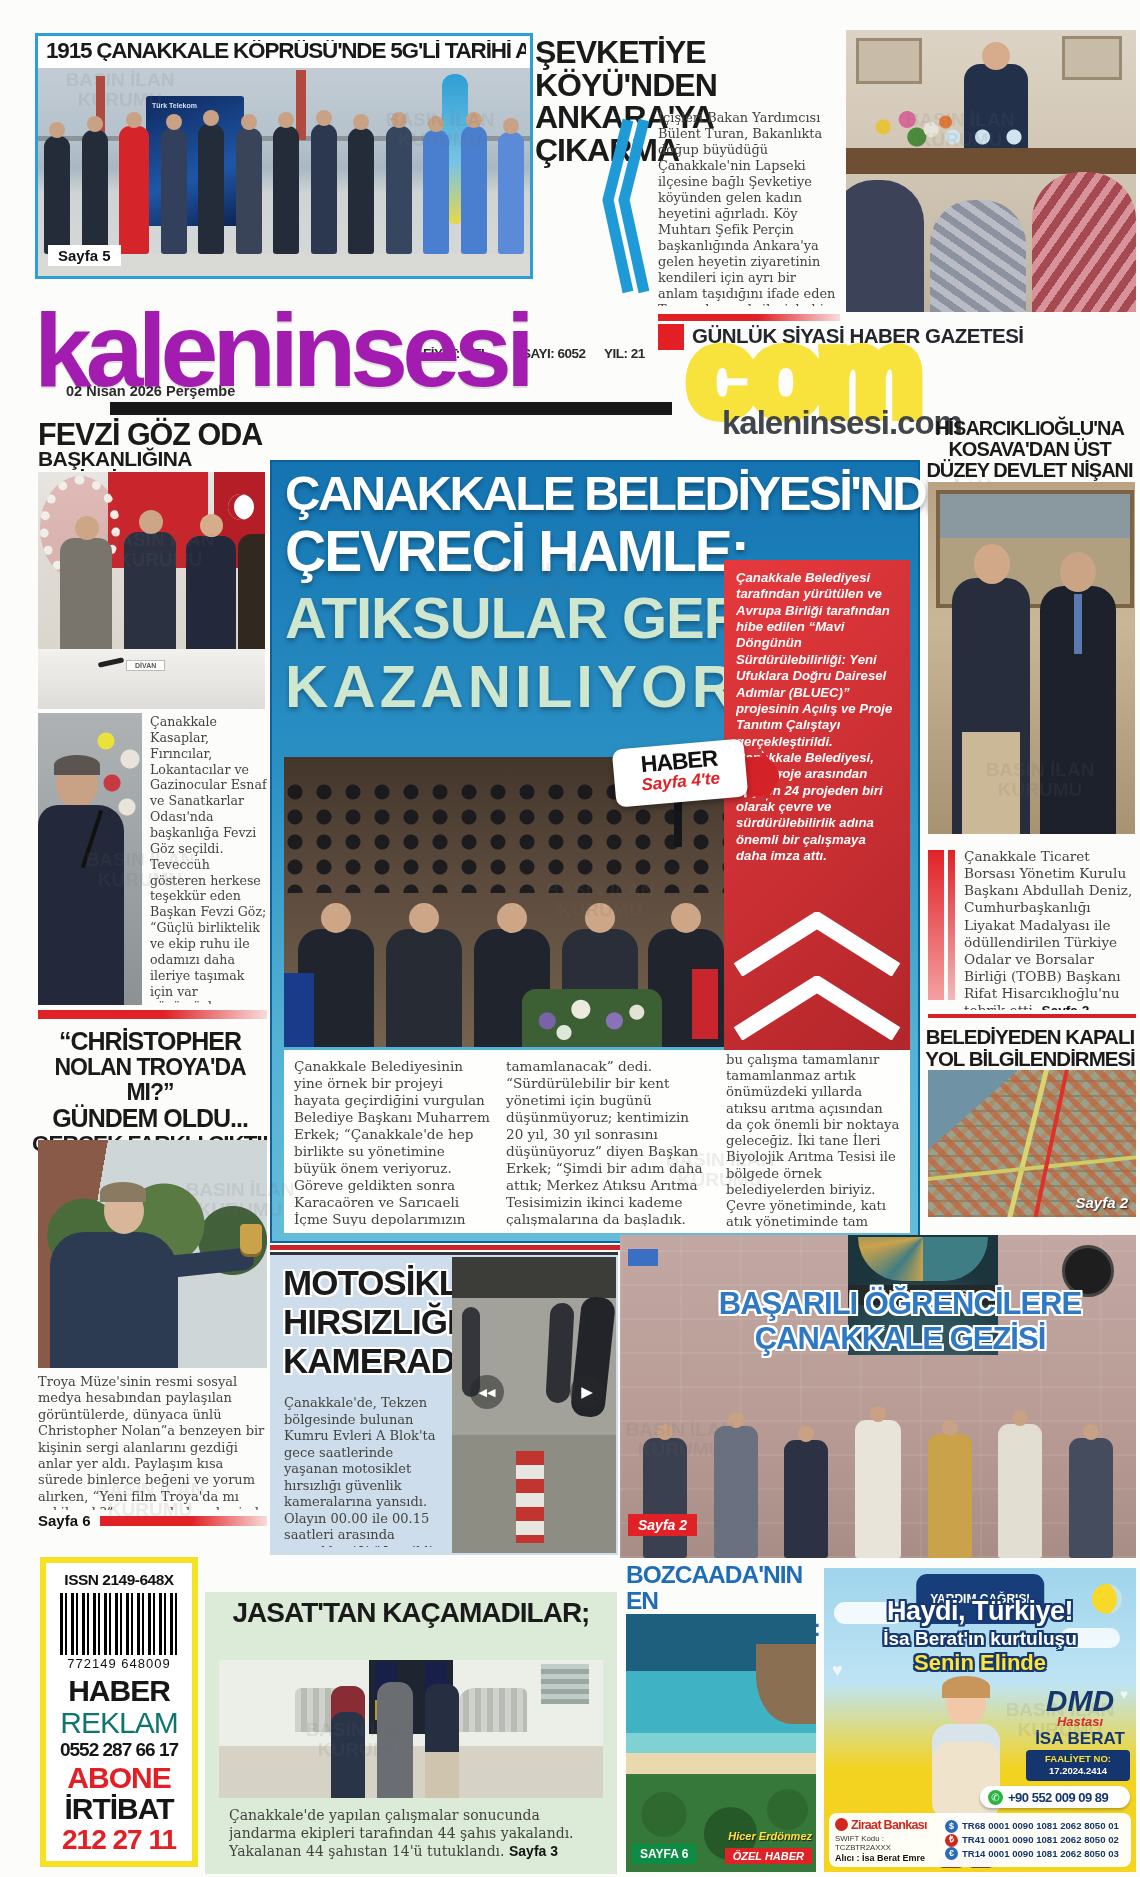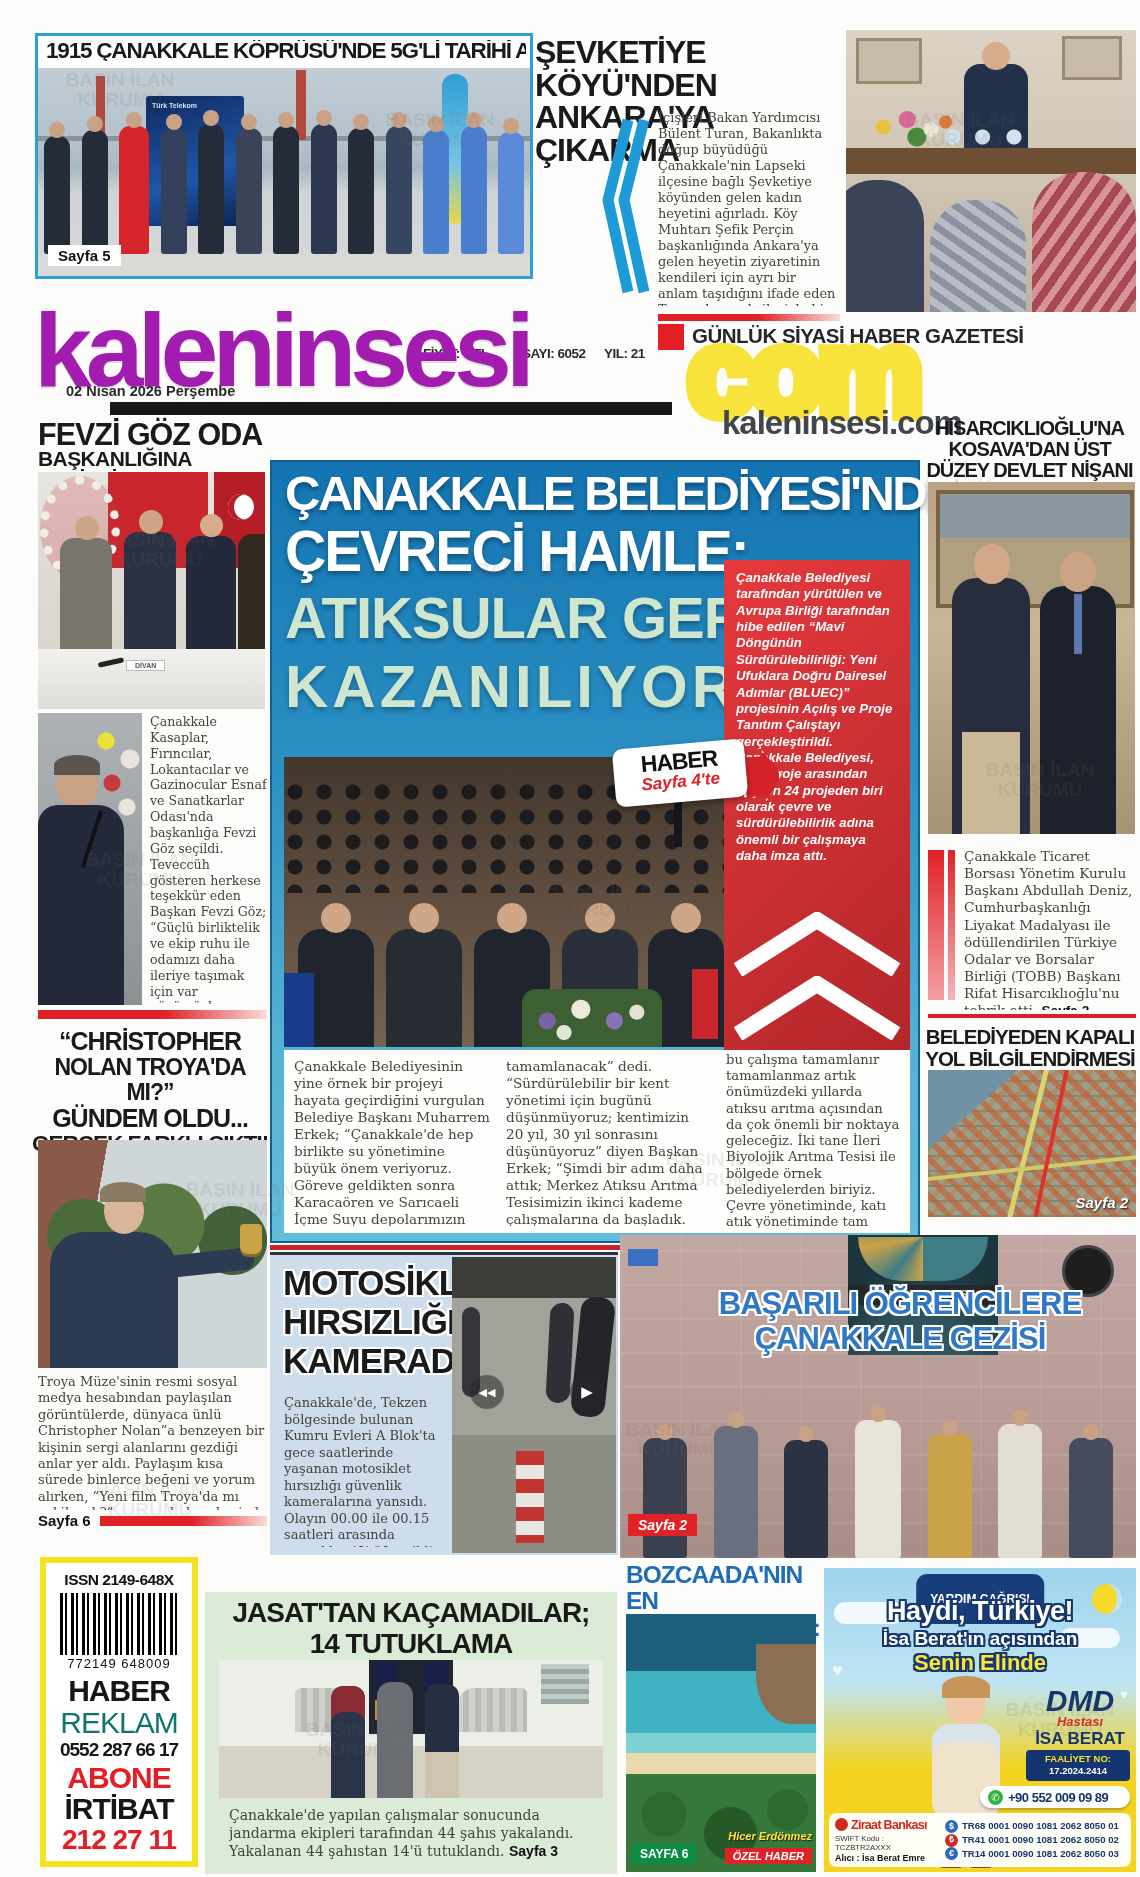--- a/index.html
+++ b/index.html
@@ -350,21 +350,20 @@
     <div style="font-size:30px;font-weight:400;color:#0f766e;letter-spacing:-1px;line-height:1.05;">REKLAM</div>
     <div style="font-size:19px;font-weight:800;color:#161616;letter-spacing:-1px;line-height:1.25;">0552 287 66 17</div>
     <div style="font-size:30px;font-weight:800;color:#e31e24;letter-spacing:-1px;line-height:1.05;">ABONE</div>
     <div style="font-size:30px;font-weight:800;color:#161616;letter-spacing:-1px;line-height:1.05;">İRTİBAT</div>
     <div style="font-size:28px;font-weight:800;color:#e31e24;letter-spacing:-1px;line-height:1.1;">212 27 11</div>
   </div>
 
   <div class="abs" style="left:205px;top:1592px;width:412px;height:282px;background:#dcead8;">
     <div class="hl" style="position:absolute;left:0;top:6px;width:100%;text-align:center;line-height:1.1;">
       <div style="font-size:28px">JASAT'TAN KAÇAMADILAR;</div>
-      <div style="font-size:28px">14 TUTUKLAMA</div>
     </div>
     <div class="ph" style="left:14px;top:68px;width:384px;height:138px;background:linear-gradient(180deg,#eceee8 0 62%,#d6d2c6 62% 100%);">
       <div class="abs" style="left:150px;top:0;width:84px;height:74px;background:#1e2430;"></div>
       <div class="abs" style="left:156px;top:2px;width:22px;height:58px;background:#18204a;box-shadow:inset 0 -20px 0 rgba(220,180,40,.8);"></div>
       <div class="abs" style="left:206px;top:2px;width:22px;height:58px;background:#18204a;box-shadow:inset 0 -20px 0 rgba(220,180,40,.8);"></div>
       <div class="abs" style="left:76px;top:28px;width:70px;height:44px;background:repeating-linear-gradient(90deg,#cfd2cc 0 6px,#b8bcb4 6px 12px);border-radius:6px 18px 0 0;"></div>
       <div class="abs" style="left:238px;top:28px;width:70px;height:44px;background:repeating-linear-gradient(90deg,#cfd2cc 0 6px,#b8bcb4 6px 12px);border-radius:18px 6px 0 0;"></div>
       <div class="abs" style="right:14px;top:4px;width:48px;height:40px;background:repeating-linear-gradient(0deg,#9aa8a4 0 5px,#c2ccc8 5px 10px);"></div>
       <div class="abs" style="left:112px;top:26px;width:34px;height:112px;background:#2a3448;border-radius:12px 12px 0 0;box-shadow:inset 0 26px 0 rgba(190,40,40,.65);"></div>
       <div class="abs" style="left:158px;top:22px;width:36px;height:116px;background:#6a6d72;border-radius:14px 14px 0 0;"></div>
@@ -396,21 +395,21 @@
     <div class="abs" style="left:10px;top:34px;width:70px;height:22px;border-radius:20px;background:rgba(255,255,255,.85);"></div>
     <div class="abs" style="right:16px;top:60px;width:60px;height:20px;border-radius:20px;background:rgba(255,255,255,.8);"></div>
     <div class="abs" style="right:14px;top:16px;width:30px;height:30px;border-radius:50%;background:#f8d828;box-shadow:-7px 0 0 -2px #bfe4f4 inset;"></div>
     <div class="abs" style="left:8px;top:92px;color:rgba(255,255,255,.75);font-size:18px;">♥</div>
     <div class="abs" style="right:8px;top:118px;color:rgba(255,255,255,.7);font-size:14px;">♥</div>
 
     <div style="position:absolute;left:50%;top:6px;transform:translateX(-50%);background:#173d7a;color:#fff;font-weight:700;font-size:12px;padding:18px 14px;border-radius:11px;">
       <span>YARDIM ÇAĞRISI</span>
     </div>
     <div class="outline-n" style="position:absolute;left:0;top:28px;width:100%;text-align:center;font-size:27px;font-weight:800;color:#fff;letter-spacing:-.5px;">Haydi, Türkiye!</div>
-    <div class="outline-n" style="position:absolute;left:0;top:60px;width:100%;text-align:center;font-size:19px;font-weight:800;color:#fff;">İsa Berat'ın açısından</div>
+    <div class="outline-n" style="position:absolute;left:0;top:60px;width:100%;text-align:center;font-size:19px;font-weight:800;color:#fff;">İsa Berat'ın kurtuluşu</div>
     <div class="outline-n" style="position:absolute;left:0;top:82px;width:100%;text-align:center;font-size:22px;font-weight:800;color:#ffe43c;">Senin Elinde</div>
 
     <div class="abs" style="left:66px;top:108px;width:150px;height:196px;">
       <div class="abs" style="left:56px;top:6px;width:40px;height:44px;border-radius:50%;background:#f2c9a8;"></div>
       <div class="abs" style="left:52px;top:0px;width:48px;height:22px;border-radius:50% 50% 0 0;background:#c8965a;"></div>
       <div class="abs" style="left:42px;top:48px;width:68px;height:96px;border-radius:18px;background:#efe3cc;box-shadow:inset 0 18px 0 #d8e4ea;"></div>
       <div class="abs" style="left:52px;top:140px;width:20px;height:44px;background:#e4d5b8;border-radius:0 0 8px 8px;"></div>
       <div class="abs" style="left:80px;top:140px;width:20px;height:44px;background:#e4d5b8;border-radius:0 0 8px 8px;"></div>
       <div class="abs" style="left:48px;top:182px;width:26px;height:10px;background:#7a4a2a;border-radius:6px;"></div>
       <div class="abs" style="left:78px;top:182px;width:26px;height:10px;background:#7a4a2a;border-radius:6px;"></div>

